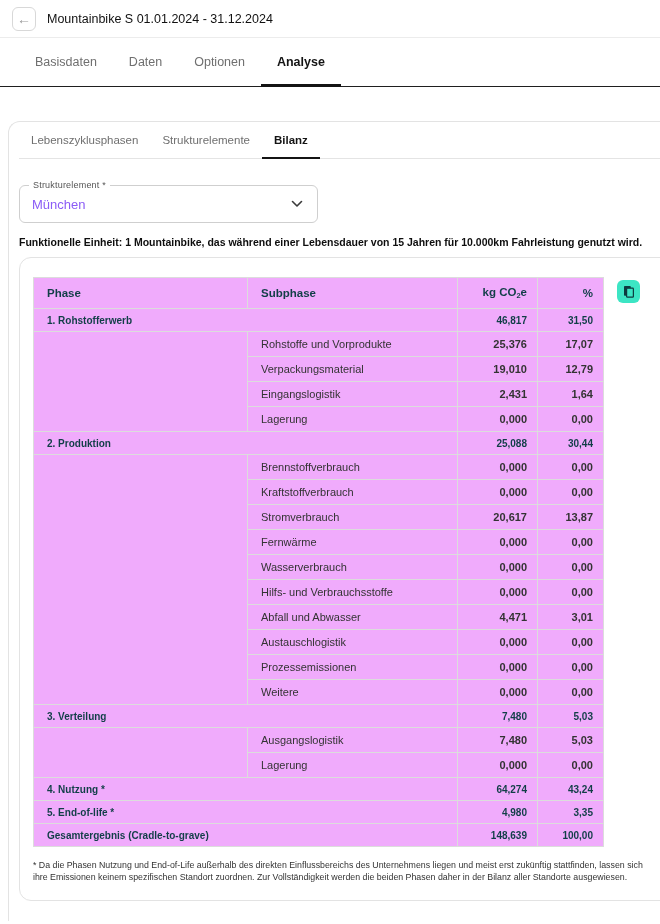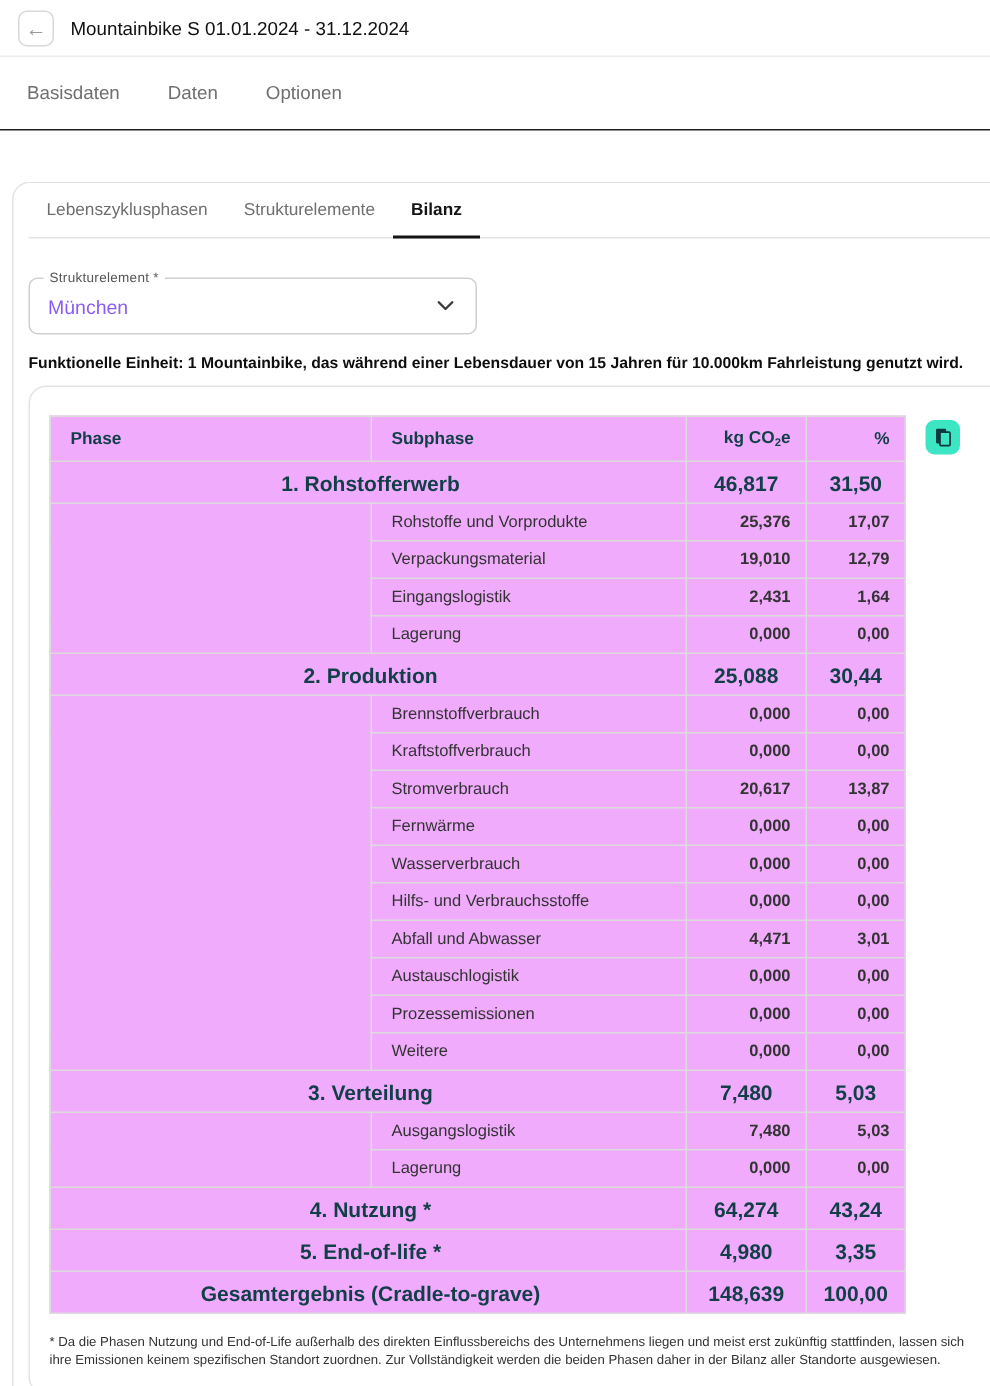--- a/index.html
+++ b/index.html
@@ -16,21 +16,21 @@
     width:660px;height:924px;background:#fff;
     font-family:"Liberation Sans","DejaVu Sans",sans-serif;
     color:var(--text);position:relative;
   }
   
   .hdr{height:38px;display:flex;align-items:center;gap:11px;padding:0 12px;border-bottom:1px solid #ececec;}
   .back-btn{width:24px;height:24px;border:1px solid #d8d8d8;border-radius:6px;background:#fff;color:#9a9a9a;
     font-size:14px;line-height:1;display:flex;align-items:center;justify-content:center;cursor:pointer;}
   .title{font-size:12.5px;font-weight:400;color:#111;}
   
-  .main-tabs{height:49px;display:flex;align-items:stretch;padding-left:2px;border-bottom:1px solid #1f1f1f;}
+  .main-tabs{height:49px;display:flex;align-items:stretch;padding-left:19px;border-bottom:1px solid #1f1f1f;}
   .tab{position:relative;display:flex;align-items:center;padding:0 16px;font-size:12.5px;color:var(--muted);cursor:pointer;}
   .tab.active{color:#141414;font-weight:700;}
   .tab.active::after{content:"";position:absolute;left:0;right:0;bottom:-1px;height:3px;background:#141414;}
   
   .panel{margin-left:8px;margin-top:34px;border:1px solid var(--border-light);border-right:0;border-bottom:0;
     border-top-left-radius:12px;padding:0 0 10px 10px;min-height:800px;}
   .sub-tabs{display:flex;align-items:stretch;height:37px;border-bottom:1px solid #e4e4e4;}
   .subtab{position:relative;display:flex;align-items:center;padding:0 12px;font-size:11.5px;color:var(--muted);cursor:pointer;}
   .subtab.active{color:#141414;font-weight:700;}
   .subtab.active::after{content:"";position:absolute;left:0;right:0;bottom:-1px;height:2.5px;background:#141414;}
@@ -45,21 +45,21 @@
   .card{margin-top:9px;width:700px;border:1px solid var(--border-light);border-radius:12px;padding:19px 0 16px 13px;background:#fff;}
   .table-wrap{display:flex;align-items:flex-start;gap:13px;}
   table{border-collapse:collapse;table-layout:fixed;width:570px;background:#f0abfc;}
   col.c1{width:214px;}col.c2{width:210px;}col.c3{width:80px;}col.c4{width:66px;}
   th,td{border:1px solid var(--table-border);}
   th{font-size:11.5px;font-weight:700;color:var(--heading);text-align:left;padding:8px 10px 8px 13px;}
   th.num{text-align:right;padding:8px 10px;}
   td{font-size:11px;color:#333;}
   td.name{padding:6px 10px 6px 13px;}
   td.num{text-align:right;padding:6px 10px;font-weight:bold;}
-  tr.phase-row td{font-size:14px;font-weight:700;color:var(--heading);padding-top:5.5px;padding-bottom:5.5px;text-align:center;}
+  tr.phase-row td{font-size:10px;font-weight:700;color:var(--heading);padding-top:5.5px;padding-bottom:5.5px;}
   .subsc{font-size:7.5px;vertical-align:-2px;}
   .copy-btn{width:23px;height:23px;margin-top:3px;background:var(--accent);border:none;border-radius:6px;
     display:flex;align-items:center;justify-content:center;cursor:pointer;flex:0 0 auto;}
   
   .footnote{margin-top:12px;width:622px;font-size:8.8px;line-height:1.42;color:#333;}
 </style>
 </head>
 <body>
 
 <header class="hdr">
@@ -71,20 +71,23 @@
 
 <nav class="main-tabs">
   <div class="tab">
       <span>Basisdaten</span>
     </div>
   <div class="tab">
       <span>Daten</span>
     </div>
   <div class="tab">
       <span>Optionen</span>
+    </div>
+  <div class="tab active">
+      <span>Analyse</span>
     </div>
 </nav>
 
 <section class="panel">
 
   <nav class="sub-tabs">
     <div class="subtab">
         <span>Lebenszyklusphasen</span>
       </div>
     <div class="subtab">

